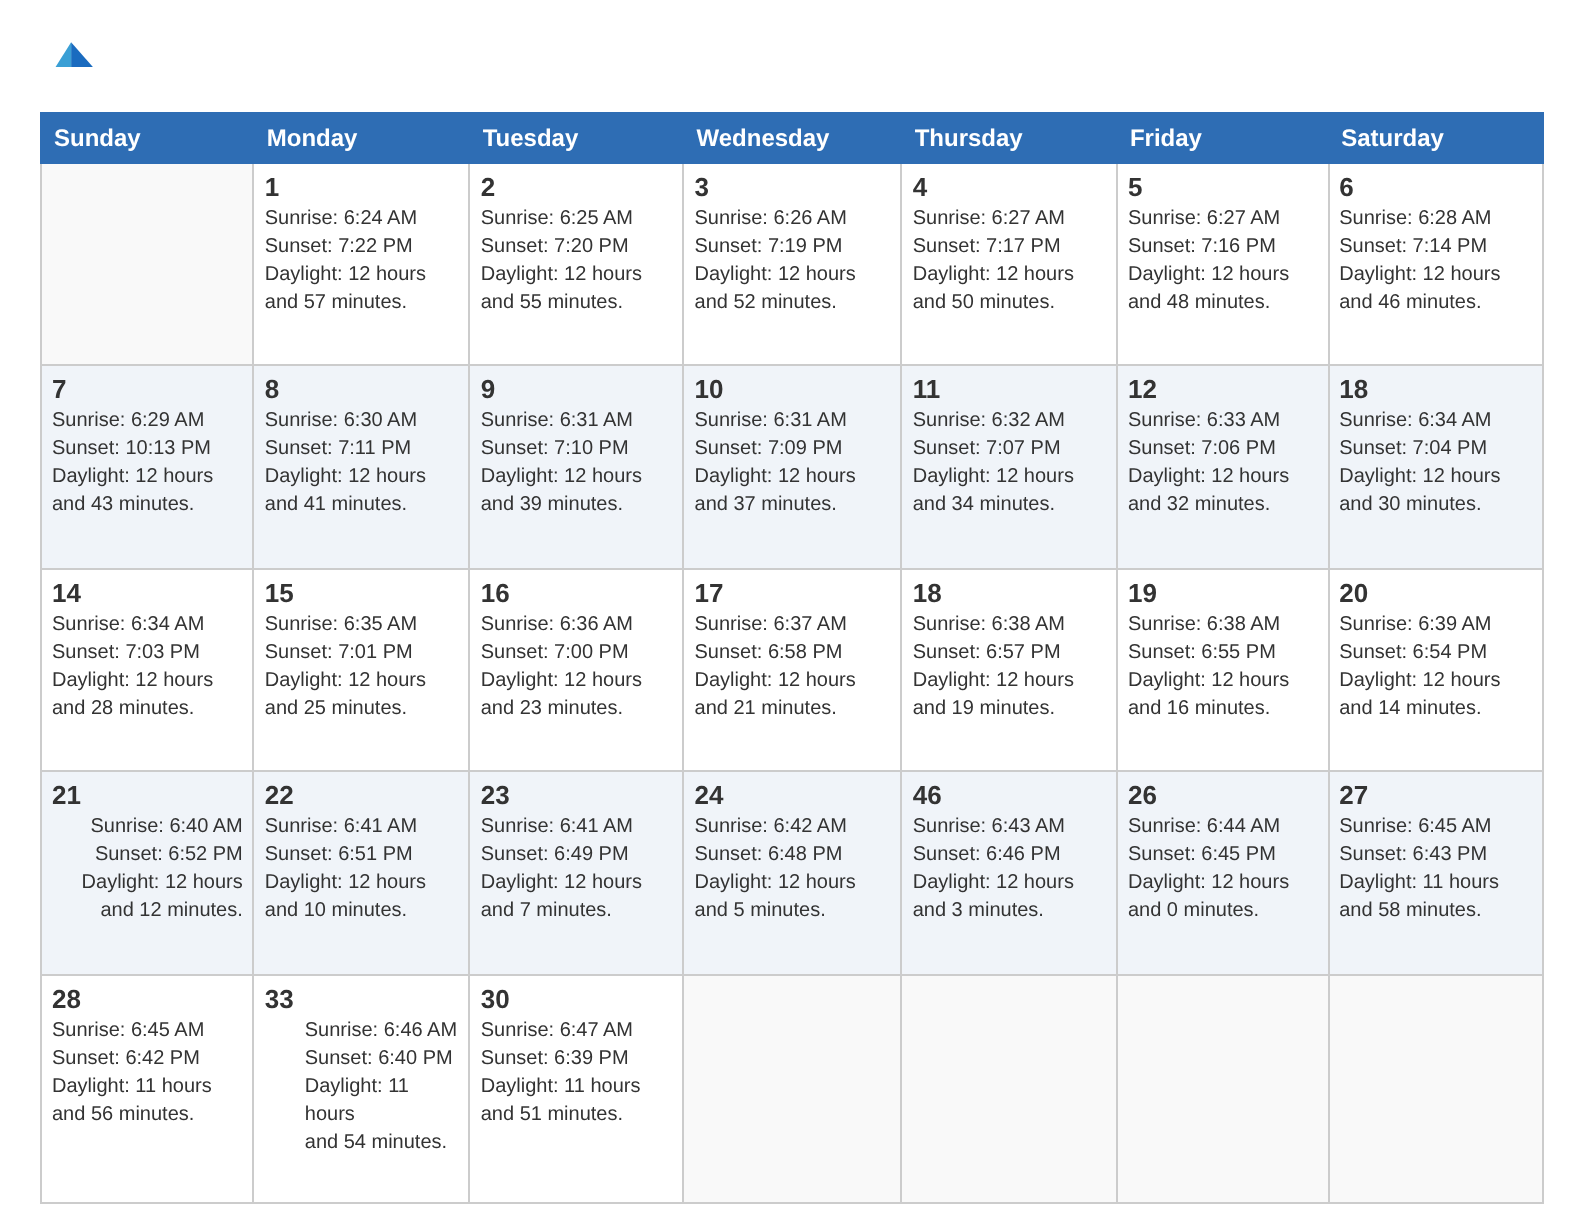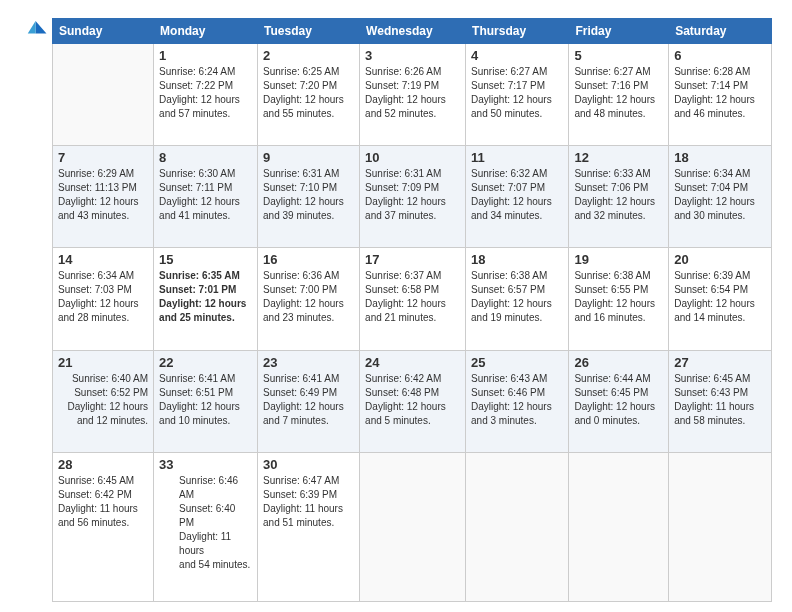--- a/index.html
+++ b/index.html
@@ -8,21 +8,21 @@
       background: #fff;
       width: 792px;
       height: 612px;
       overflow: hidden;
     }
     .page {
       width: 792px;
       height: 612px;
       padding: 18px 20px 10px 20px;
       display: flex;
-      flex-direction: row;
+      flex-direction: column;
     }
     .header {
       display: flex;
       justify-content: space-between;
       align-items: flex-start;
       margin-bottom: 10px;
     }
     .logo {
       display: flex;
       align-items: center;
@@ -176,21 +176,21 @@
             <div class="day-info" style="white-space: pre-line;">Sunrise: 6:28 AM
 Sunset: 7:14 PM
 Daylight: 12 hours
 and 46 minutes.</div>
           </td>
         </tr>
         <tr class="row-alt">
           <td>
             <span class="day-num">7</span>
             <div class="day-info" style="white-space: pre-line;">Sunrise: 6:29 AM
-Sunset: 11:13 PM
+Sunset: 10:13 PM
 Daylight: 12 hours
 and 43 minutes.</div>
           </td>
           <td>
             <span class="day-num">8</span>
             <div class="day-info" style="white-space: pre-line;">Sunrise: 6:30 AM
 Sunset: 7:11 PM
 Daylight: 12 hours
 and 41 minutes.</div>
           </td>
@@ -233,21 +233,21 @@
         <tr>
           <td>
             <span class="day-num">14</span>
             <div class="day-info" style="white-space: pre-line;">Sunrise: 6:34 AM
 Sunset: 7:03 PM
 Daylight: 12 hours
 and 28 minutes.</div>
           </td>
           <td>
             <span class="day-num">15</span>
-            <div class="day-info" style="white-space: pre-line; font-weight: bold;">Sunrise: 6:35 AM
+            <div class="day-info" style="white-space: pre-line;">Sunrise: 6:35 AM
 Sunset: 7:01 PM
 Daylight: 12 hours
 and 25 minutes.</div>
           </td>
           <td>
             <span class="day-num">16</span>
             <div class="day-info" style="white-space: pre-line;">Sunrise: 6:36 AM
 Sunset: 7:00 PM
 Daylight: 12 hours
 and 23 minutes.</div>
@@ -304,21 +304,21 @@
 and 7 minutes.</div>
           </td>
           <td>
             <span class="day-num">24</span>
             <div class="day-info" style="white-space: pre-line;">Sunrise: 6:42 AM
 Sunset: 6:48 PM
 Daylight: 12 hours
 and 5 minutes.</div>
           </td>
           <td>
-            <span class="day-num">25</span>
+            <span class="day-num">46</span>
             <div class="day-info" style="white-space: pre-line;">Sunrise: 6:43 AM
 Sunset: 6:46 PM
 Daylight: 12 hours
 and 3 minutes.</div>
           </td>
           <td>
             <span class="day-num">26</span>
             <div class="day-info" style="white-space: pre-line;">Sunrise: 6:44 AM
 Sunset: 6:45 PM
 Daylight: 12 hours

